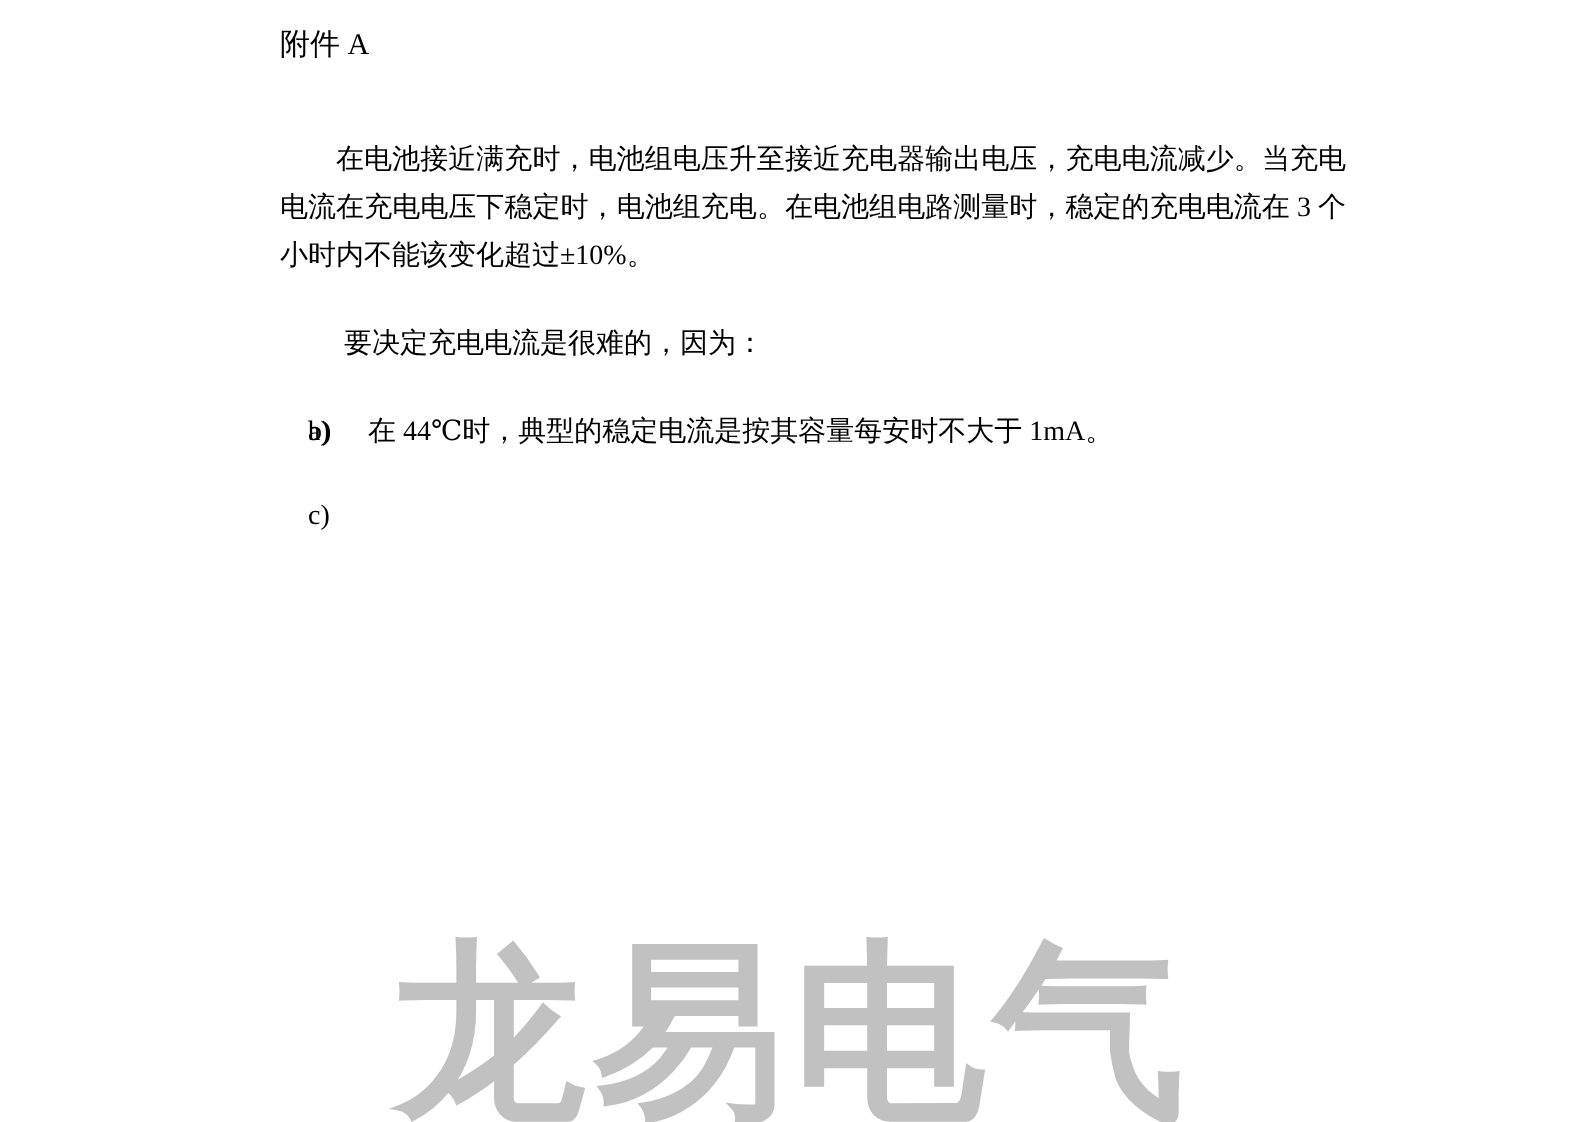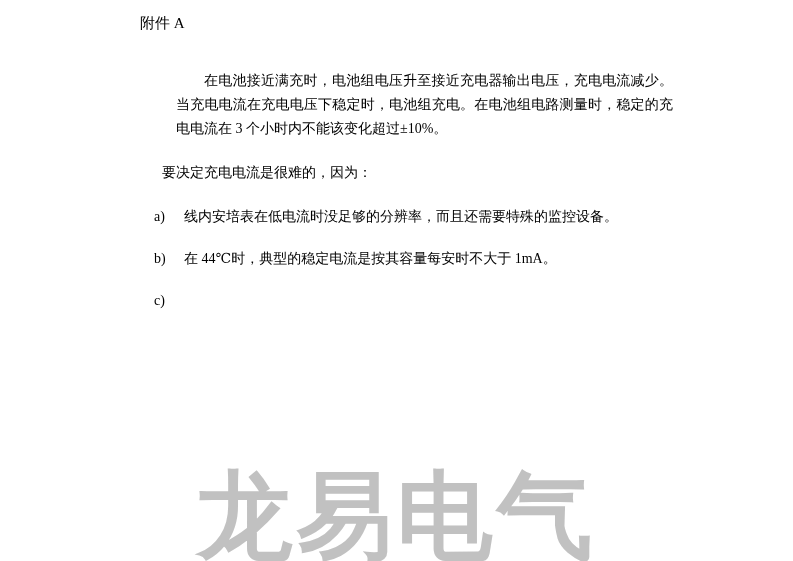--- a/index.html
+++ b/index.html
@@ -36,24 +36,23 @@
   }
   p.body-para {
     font-size: 14px;
     line-height: 1.72;
     margin: 0 0 20px 0;
     text-align: justify;
     text-justify: inter-ideograph;
   }
   p.indent-first {
     text-indent: 2em;
-    margin-left: 36px;
   }
   p.indent-half {
-    margin-left: 22px;
+    margin-left: 32px;
   }
   ol.list {
     list-style: none;
     margin: 0 0 14px 0;
     padding: 0;
   }
   ol.list li {
     font-size: 14px;
     line-height: 1.72;
     margin: 0 0 18px 0;
@@ -91,21 +90,20 @@
   <div class="doc-heading">附件 A</div>
 
 
   <p class="body-para indent-first">在电池接近满充时，电池组电压升至接近充电器输出电压，充电电流减少。当充电电流在充电电压下稳定时，电池组充电。在电池组电路测量时，稳定的充电电流在 3 个小时内不能该变化超过±10%。</p>
 
   <p class="body-para indent-half">要决定充电电流是很难的，因为：</p>
 
   <ol class="list">
     <li>
       <span class="marker">a)</span>
-      <span>线内安培表在低电流时没足够的分辨率，而且还需要特殊的监控设备。</span>
     </li>
     <li>
       <span class="marker">b)</span>
       <span>在 44℃时，典型的稳定电流是按其容量每安时不大于 1mA。</span>
     </li>
     <li>
       <span class="marker">c)</span>
     </li>
   </ol>
 

